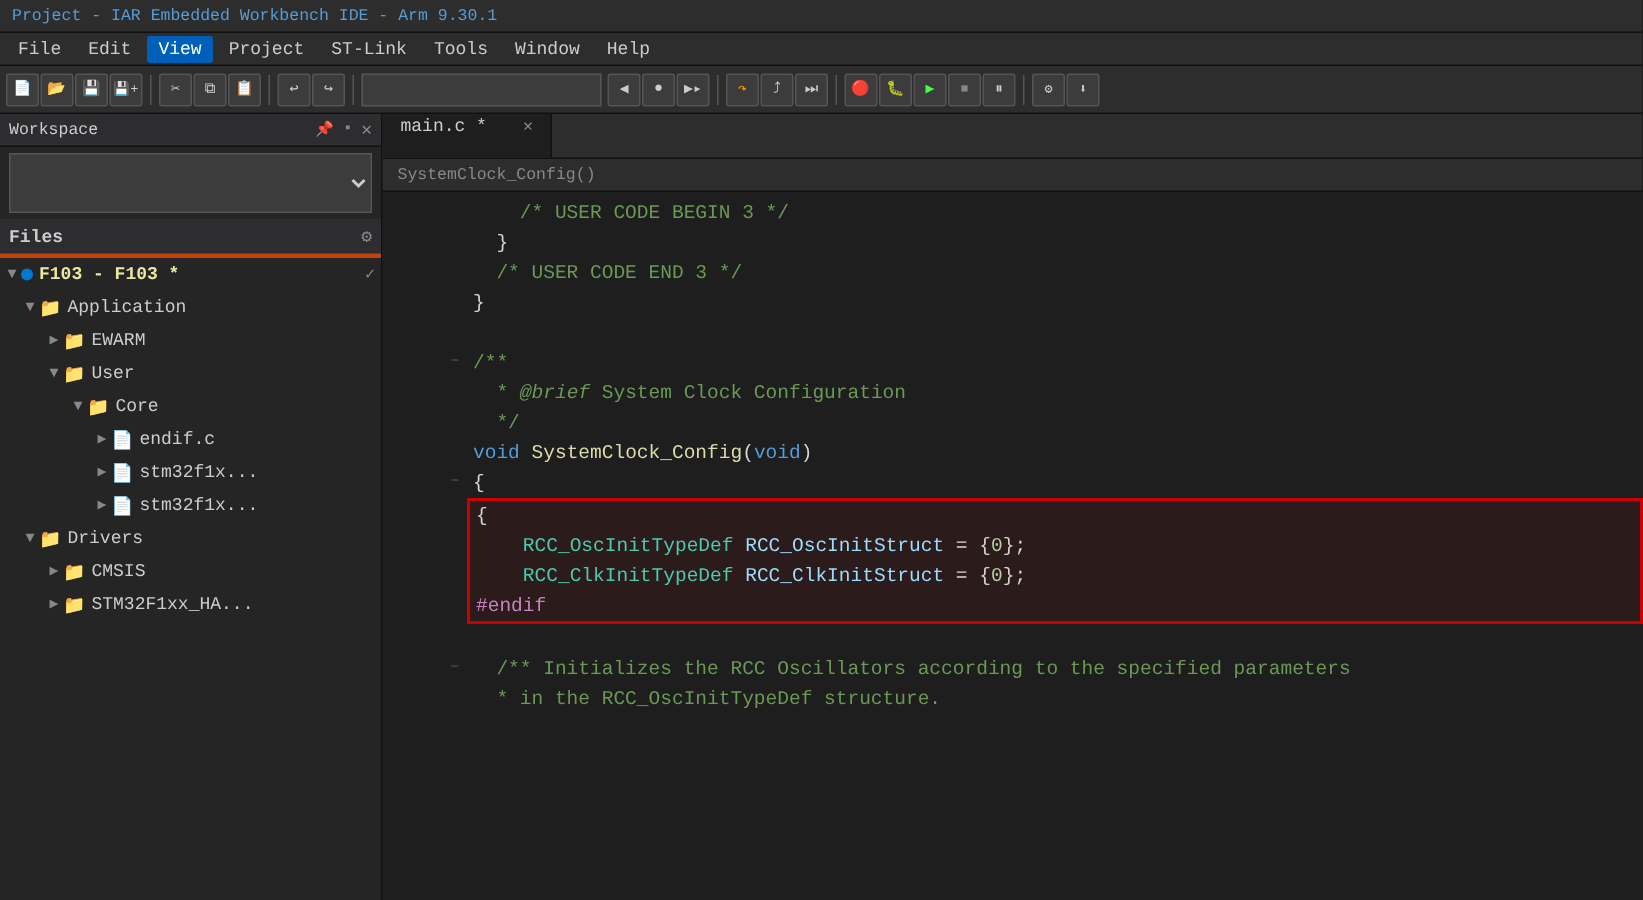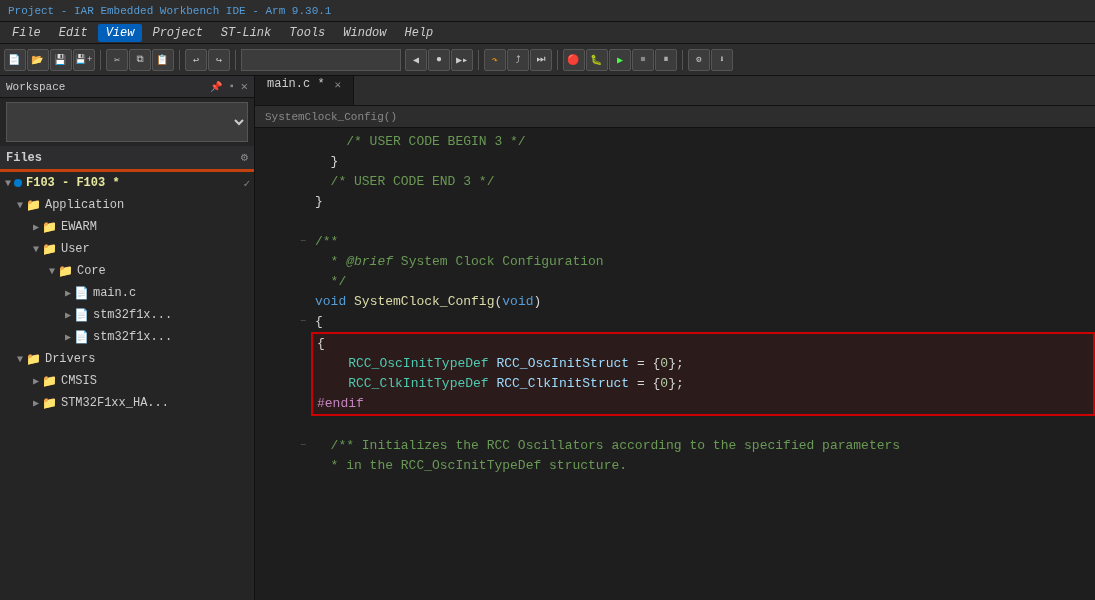--- a/index.html
+++ b/index.html
@@ -27,21 +27,20 @@
       padding: 0 4px;
       border-bottom: 1px solid #111;
       gap: 2px;
     }
     .menu-item {
       padding: 2px 8px;
       color: #cccccc;
       font-size: 12px;
       cursor: pointer;
       border-radius: 2px;
-      font-style: italic;
     }
     .menu-item.active { background: #005fb8; color: white; }
 
     
     #toolbar {
       background: #2d2d2d;
       height: 32px;
       display: flex;
       align-items: center;
       padding: 0 4px;
@@ -160,21 +159,21 @@
     .tab {
       height: 44px;
       padding: 0 12px;
       display: flex;
       align-items: center;
       background: #2d2d2d;
       color: #969696;
       font-size: 12px;
       cursor: pointer;
       border-right: 1px solid #111;
-      gap: 10px;
+      gap: 24px;
     }
     .tab.active {
       background: #1e1e1e;
       color: #cccccc;
       border-top: 2px solid #007acc;
     }
     .tab-close { font-size: 11px; color: #888; }
 
     #function-header {
       background: #2d2d2d;
@@ -360,21 +359,21 @@
 
       <div class="tree-row" style="padding-left:46px;">
         <span class="tree-toggle">▼</span>
         <span class="tree-icon folder-icon">📁</span>
         <span>Core</span>
       </div>
 
       <div class="tree-row" style="padding-left:62px;">
         <span class="tree-toggle">▶</span>
         <span class="tree-icon file-icon">📄</span>
-        <span>main.c</span>
+        <span>endif.c</span>
       </div>
 
       <div class="tree-row" style="padding-left:62px;">
         <span class="tree-toggle">▶</span>
         <span class="tree-icon file-icon">📄</span>
         <span>stm32f1x...</span>
       </div>
 
       <div class="tree-row" style="padding-left:62px;">
         <span class="tree-toggle">▶</span>

